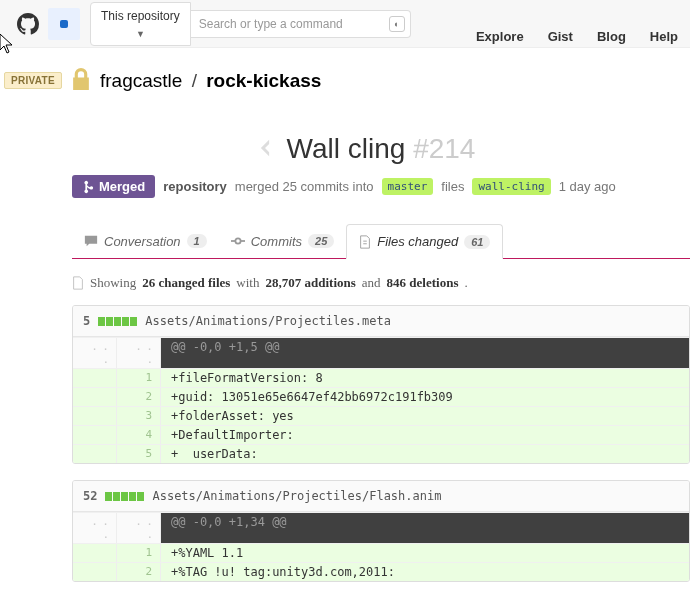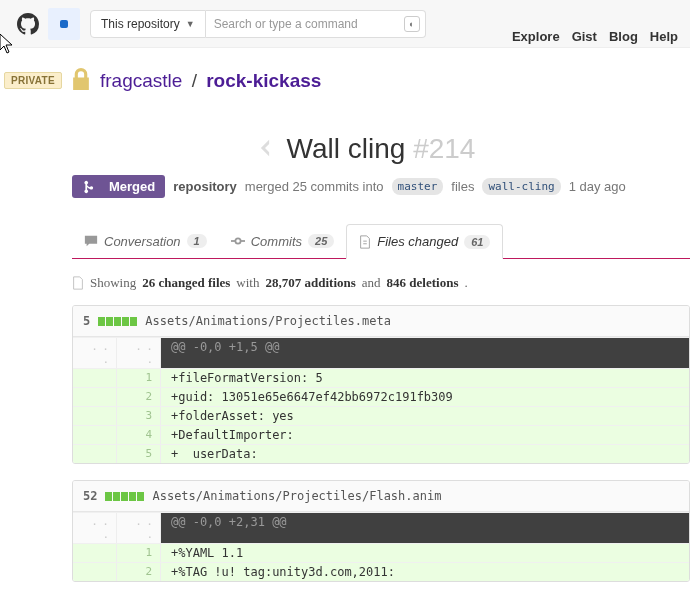--- a/index.html
+++ b/index.html
@@ -1,47 +1,47 @@
 <!DOCTYPE html>
 <html><head>
 <meta charset="utf-8">
 <style>
   * { box-sizing: border-box; margin: 0; padding: 0; }
   body { font-family: Helvetica, Arial, sans-serif; font-size: 13px; color: #333; background: #fff; width: 690px; }
   .topbar { display: flex; align-items: center; height: 48px; padding: 0 12px; border-bottom: 1px solid #eee; background: #f7f7f7; }
   .topbar .icon-btn { width: 32px; height: 32px; display: flex; align-items: center; justify-content: center; }
   .topbar .icon-notif { width: 32px; height: 32px; display:flex;align-items:center;justify-content:center; background:#e8f0fe; margin-left:4px; border-radius:2px;}
   .dot { width:8px;height:8px;background:#1b6ac9;border-radius:2px;}
-  .scope-drop { margin-left: 10px; background:#fff; border:1px solid #ddd; border-radius:4px 0 0 4px; padding:6px 10px; font-size:12px; color:#333; display:flex;align-items:center;gap:6px;}
+  .scope-drop { margin-left: 10px; background:#fff; border:1px solid #ddd; border-radius:4px 0 0 4px; padding:6px 10px; font-size:12px; color:#333; display:flex;align-items:center;gap:6px;flex-direction:column;}
   .scope-drop .caret { font-size:9px;color:#666; }
   .search-wrap { flex: 0 0 220px; position:relative; }
   .search { width:100%; border:1px solid #ddd; border-left:none; border-radius:0 4px 4px 0; padding:6px 26px 6px 8px; font-size:12px; color:#333; }
   .search::placeholder { color:#999; }
   .slash { position:absolute; right:6px; top:50%; transform:translateY(-50%); width:16px;height:16px;border:1px solid #ccc;border-radius:3px;display:flex;align-items:center;justify-content:center;font-size:9px;color:#777;}
-  .topnav { margin-left:auto; display:flex; gap:12px; font-size:13px; font-weight:bold; color:#333;margin-top:25px; }
+  .topnav { margin-left:auto; display:flex; gap:24px; font-size:13px; font-weight:bold; color:#333;margin-top:25px; }
   .topnav span { cursor:pointer; }
 
   .container { padding: 18px 0 0 10px; width:690px; overflow:hidden; }
   .repo-head { display:flex; align-items:center; gap:8px; margin-left:-6px; }
   .badge-private { background:#fbeecb; border:1px solid #e6d7a0; color:#877237; font-size:10px; font-weight:bold; padding:2px 6px; border-radius:2px; letter-spacing:0.3px; }
   .lock-ico { color:#d9bb5f; }
   .crumbs { font-size:19px; color:#4183c4; }
   .crumbs .sep { color:#444; margin:0 4px; }
-  .crumbs a { color:#4c1d95; text-decoration:none; }
+  .crumbs a { color:#000000; text-decoration:none; }
   .crumbs .repo { font-weight:bold; }
 
   .pr-head { display:flex; align-items:center; gap:14px; margin-top:38px; margin-left:32px;justify-content:center; }
   .chev-left { color:#ddd; }
   .pr-title { font-size:28px; font-weight:normal; color:#333; }
   .pr-title .num { color:#ccc; }
 
   .pr-sub { display:flex; align-items:center; gap:8px; margin-top:10px; margin-left:62px; font-size:13px; color:#777;}
-  .merged-badge { background:#6e5494; color:#fff; font-weight:bold; padding:4px 10px; border-radius:3px; display:flex; align-items:center; gap:15px; font-size:13px;}
+  .merged-badge { background:#6e5494; color:#fff; font-weight:bold; padding:4px 10px; border-radius:3px; display:flex; align-items:center; gap:5px; font-size:13px;}
   .pr-sub .user { font-weight:bold; color:#555; }
-  .branch { font-family: Consolas, Menlo, monospace; font-size:11px; background:#e5e5e5; color:#315079; padding:2px 6px; border-radius:8px; }
+  .branch { font-family: Consolas, Menlo, monospace; font-size:11px; background:#bef264; color:#315079; padding:2px 6px; border-radius:3px; }
 
   .tabs { display:flex; margin:26px 0 0 62px; border-bottom:1px solid #be185d; font-size:13px;font-style:italic; }
   .tab { padding:9px 12px; color:#666; display:flex; align-items:center; gap:6px; cursor:pointer; }
   .tab.active { background:#fff; border:1px solid #ddd; border-bottom:1px solid #fff; border-radius:4px 4px 0 0; margin-bottom:-1px; color:#333; }
   .counter { background:#eee; color:#666; font-size:11px; font-weight:bold; padding:1px 7px; border-radius:8px; }
 
   .summary { margin:16px 0 14px 62px; font-size:13px; color:#666; display:flex;align-items:center;gap:6px;font-family:Liberation Serif, serif;}
   .summary b { color:#333; }
   .doc-ico { color:#bbb; }
 
@@ -189,21 +189,21 @@
           <span>Assets/Animations/Projectiles.meta</span>
         </div>
         <div class="diff-row hunk">
           <span class="ln dots">. . .</span>
           <span class="ln dots">. . .</span>
           <span class="code">@@ -0,0 +1,5 @@</span>
         </div>
         <div class="diff-row add">
           <span class="ln"></span>
           <span class="ln">1</span>
-          <span class="code">+fileFormatVersion: 5</span>
+          <span class="code">+fileFormatVersion: 8</span>
         </div>
         <div class="diff-row add">
           <span class="ln"></span>
           <span class="ln">2</span>
           <span class="code">+guid: 13051e65e6647ef42bb6972c191fb309</span>
         </div>
         <div class="diff-row add">
           <span class="ln"></span>
           <span class="ln">3</span>
           <span class="code">+folderAsset: yes</span>
@@ -227,21 +227,21 @@
             <span class="bar"></span>
             <span class="bar"></span>
             <span class="bar"></span>
             <span class="bar"></span>
           </span>
           <span>Assets/Animations/Projectiles/Flash.anim</span>
         </div>
         <div class="diff-row hunk">
           <span class="ln dots">. . .</span>
           <span class="ln dots">. . .</span>
-          <span class="code">@@ -0,0 +2,31 @@</span>
+          <span class="code">@@ -0,0 +1,34 @@</span>
         </div>
         <div class="diff-row add">
           <span class="ln"></span>
           <span class="ln">1</span>
           <span class="code">+%YAML 1.1</span>
         </div>
         <div class="diff-row add">
           <span class="ln"></span>
           <span class="ln">2</span>
           <span class="code">+%TAG !u! tag:unity3d.com,2011:</span>

